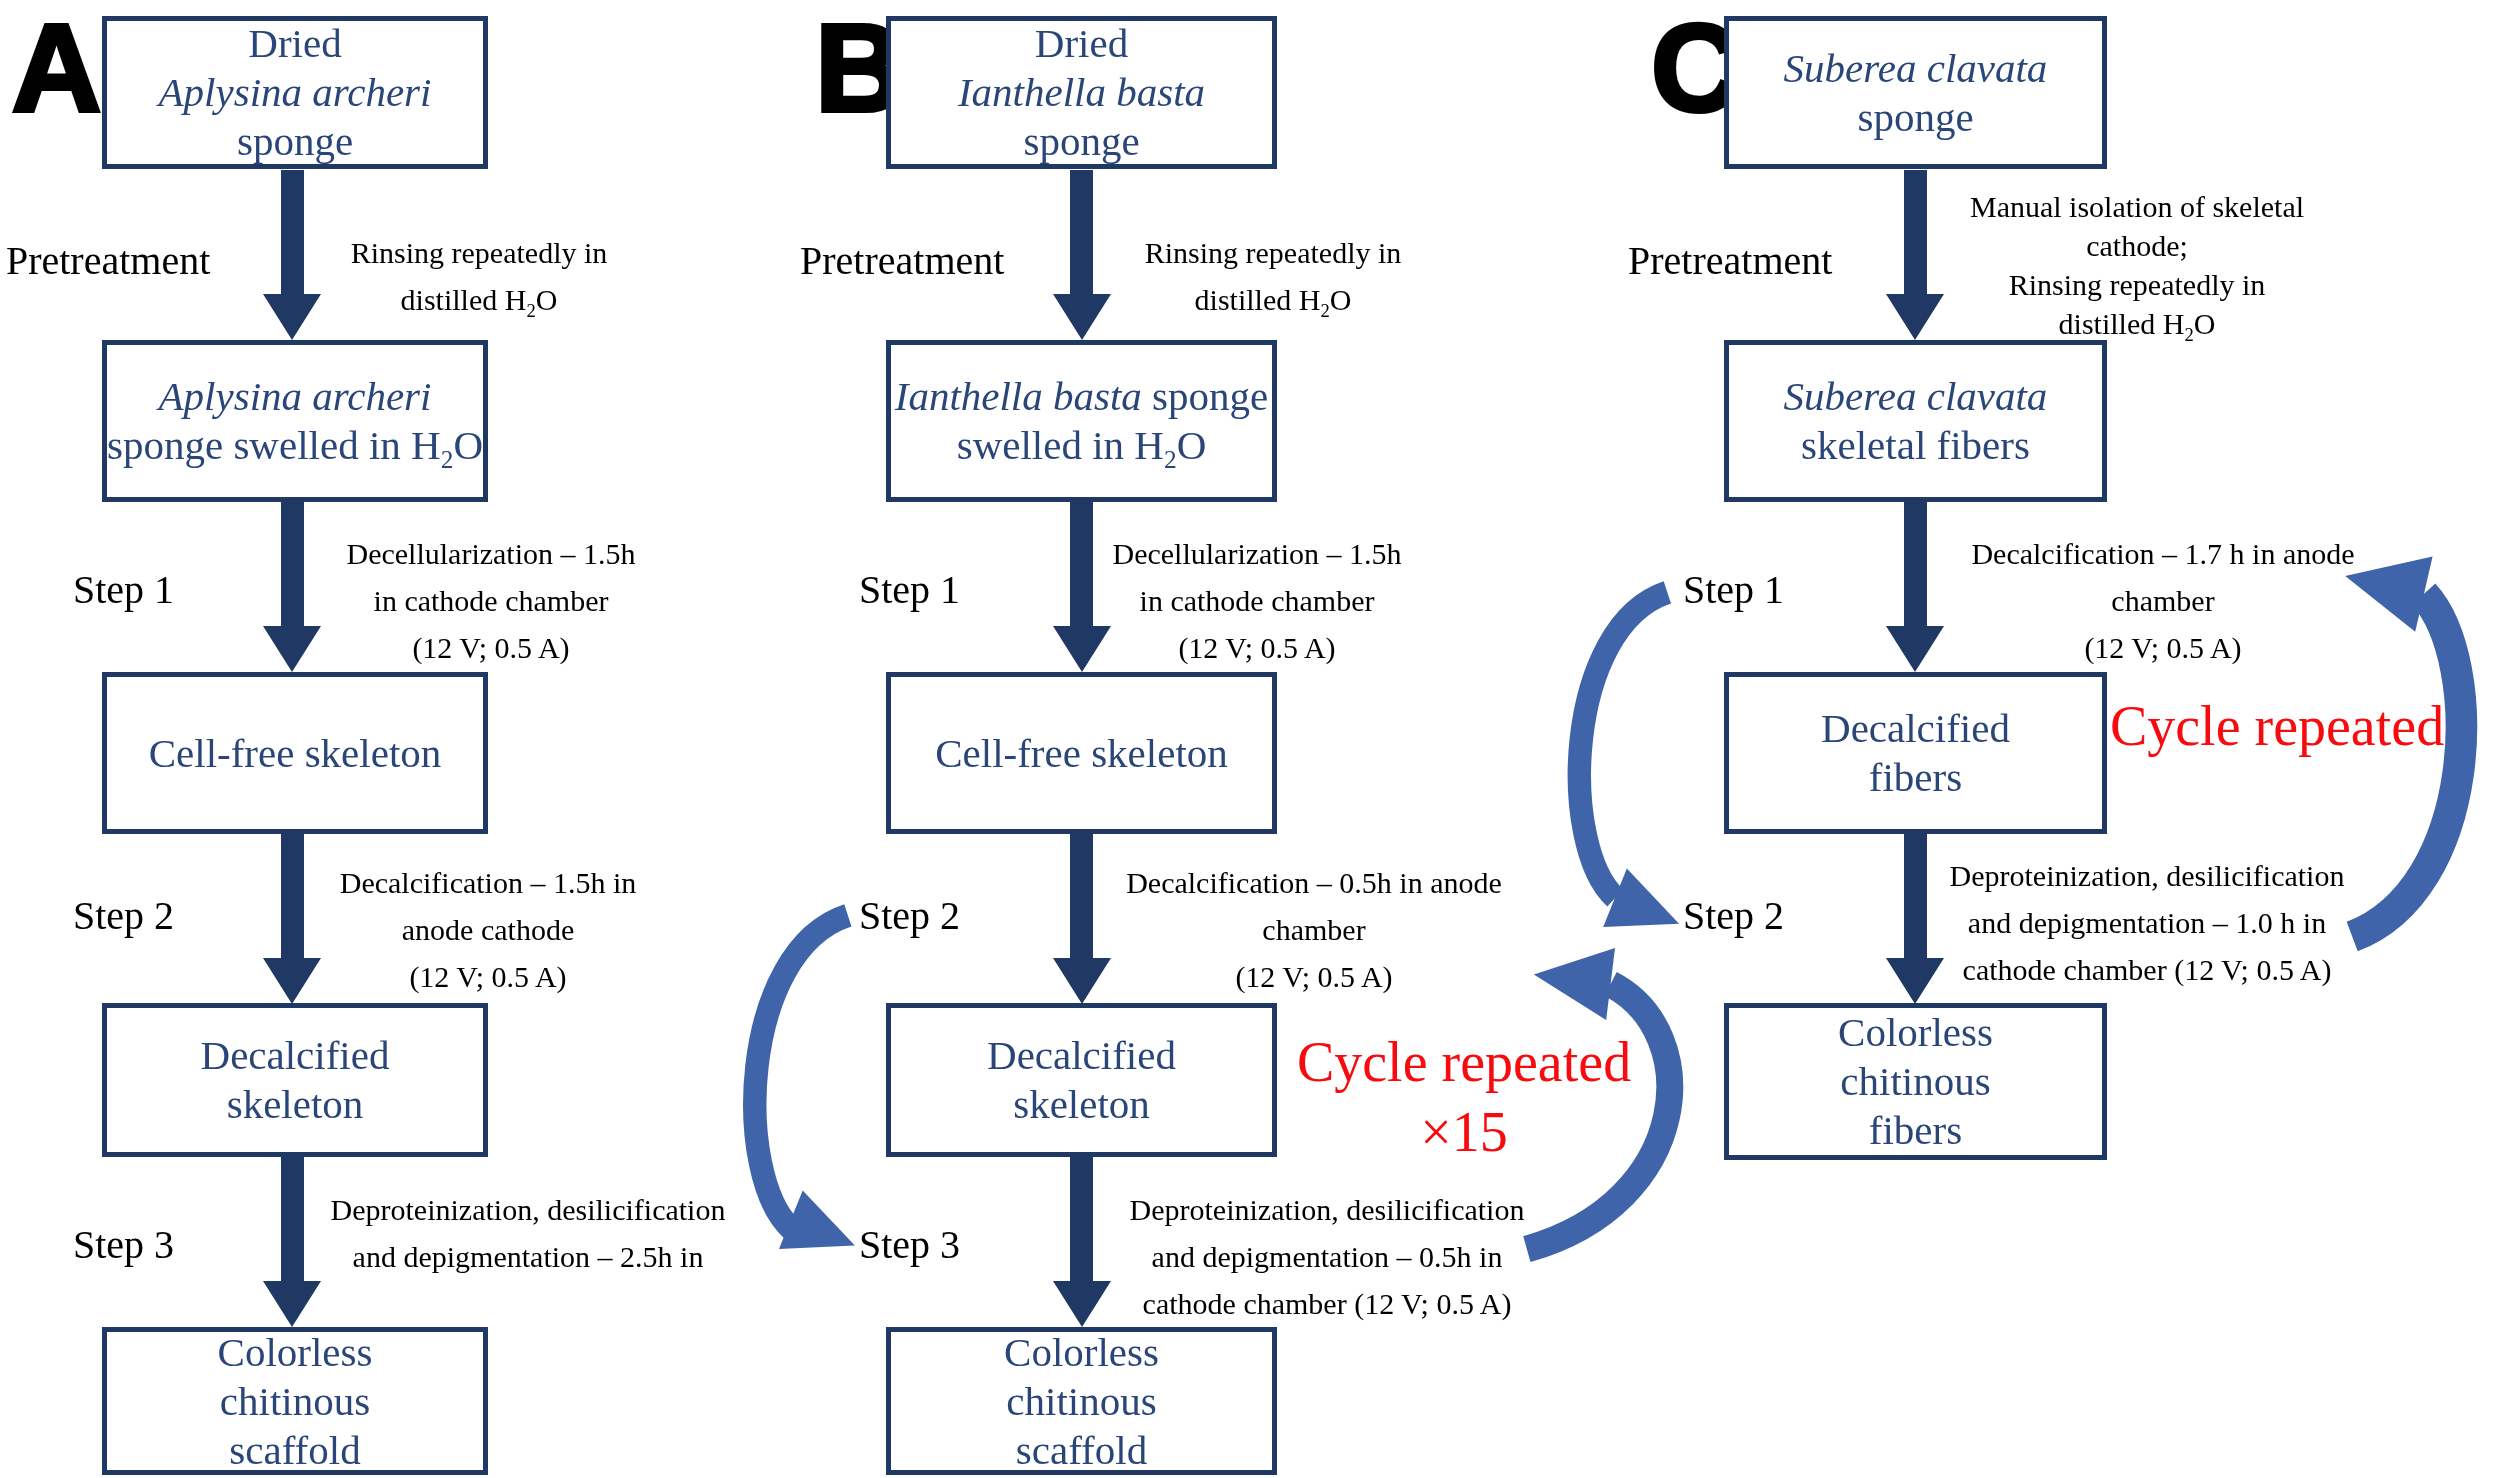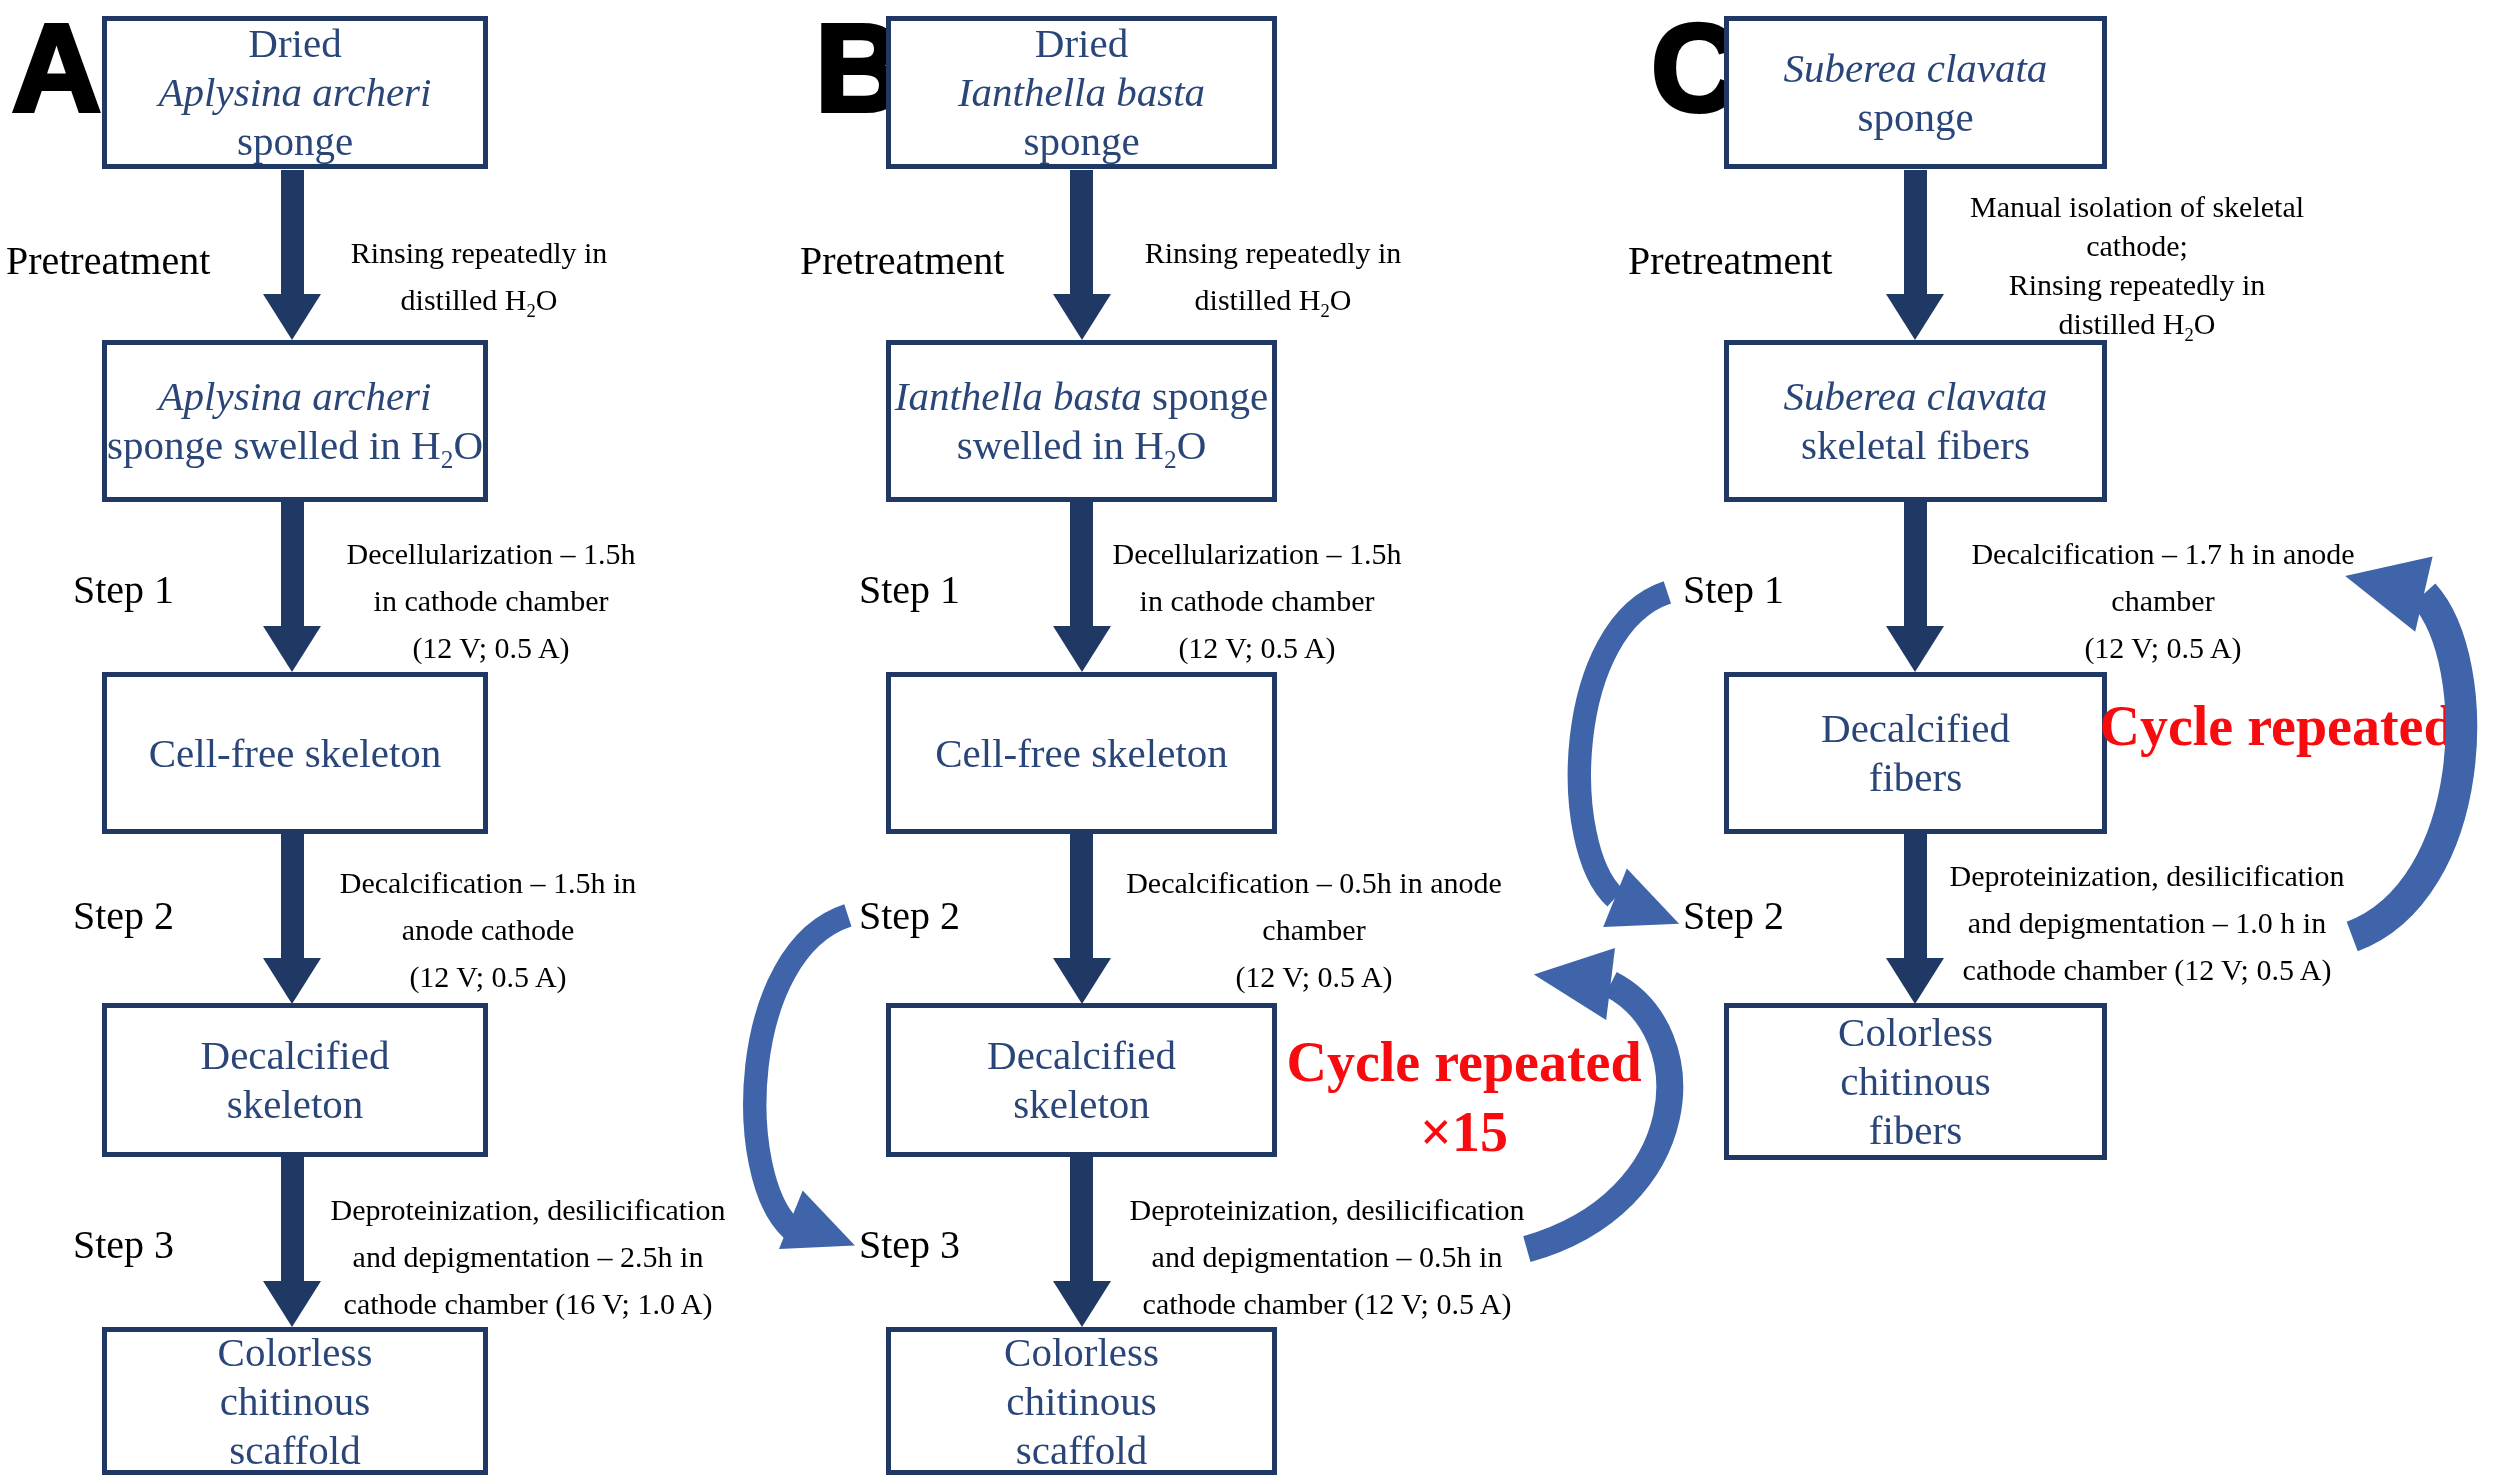--- a/index.html
+++ b/index.html
@@ -22,21 +22,21 @@
   .slabel{
     position:absolute;font-weight:normal;font-size:40px;line-height:47px;
     color:var(--label,#000);white-space:nowrap;
   }
   .ann{
     position:absolute;transform:translateX(-50%);text-align:center;
     font-size:30px;line-height:47px;color:#000;white-space:nowrap;
   }
   .ann.tight{font-size:30px;line-height:39px;}
   .cycle{
-    position:absolute;transform:translateX(-50%);text-align:center;font-weight:bold;
+    position:absolute;transform:translateX(-50%);text-align:center;font-weight:normal;
     font-size:56px;line-height:70px;color:var(--red,#F80B0E);white-space:nowrap;
   }
   .shaft{position:absolute;width:23.4px;background:var(--arrow,#1F3864);}
   .head{
     position:absolute;width:0;height:0;
     border-left:29px solid transparent;border-right:29px solid transparent;
     border-top:46px solid var(--arrow,#1F3864);
   }
   svg.cyc{position:absolute;left:0;top:0;}
   svg.cyc path{fill:none;stroke:var(--cycle_arrow,#3F64A9);}
@@ -96,21 +96,20 @@
     <div class="bl">Decalcified</div>
     <div class="bl">skeleton</div>
   </div>
 
   <div class="shaft" style="left:281px;top:1157px;height:129px"></div>
   <div class="head" style="left:263px;top:1281px"></div>
   <div class="slabel" style="left:73px;top:1221px">Step 3</div>
   <div class="ann" style="left:528px;top:1186px">
     <div>Deproteinization, desilicification</div>
     <div>and depigmentation – 2.5h in</div>
-    <div>cathode chamber (16 V; 1.0 A)</div>
   </div>
 
   <div class="box" style="left:102px;top:1327px;width:386px;height:148px">
     <div class="bl">Colorless</div>
     <div class="bl">chitinous</div>
     <div class="bl">scaffold</div>
   </div>
 
   <div class="box" style="left:886px;top:16.4px;width:391px;height:153px">
     <div class="bl">Dried</div>

